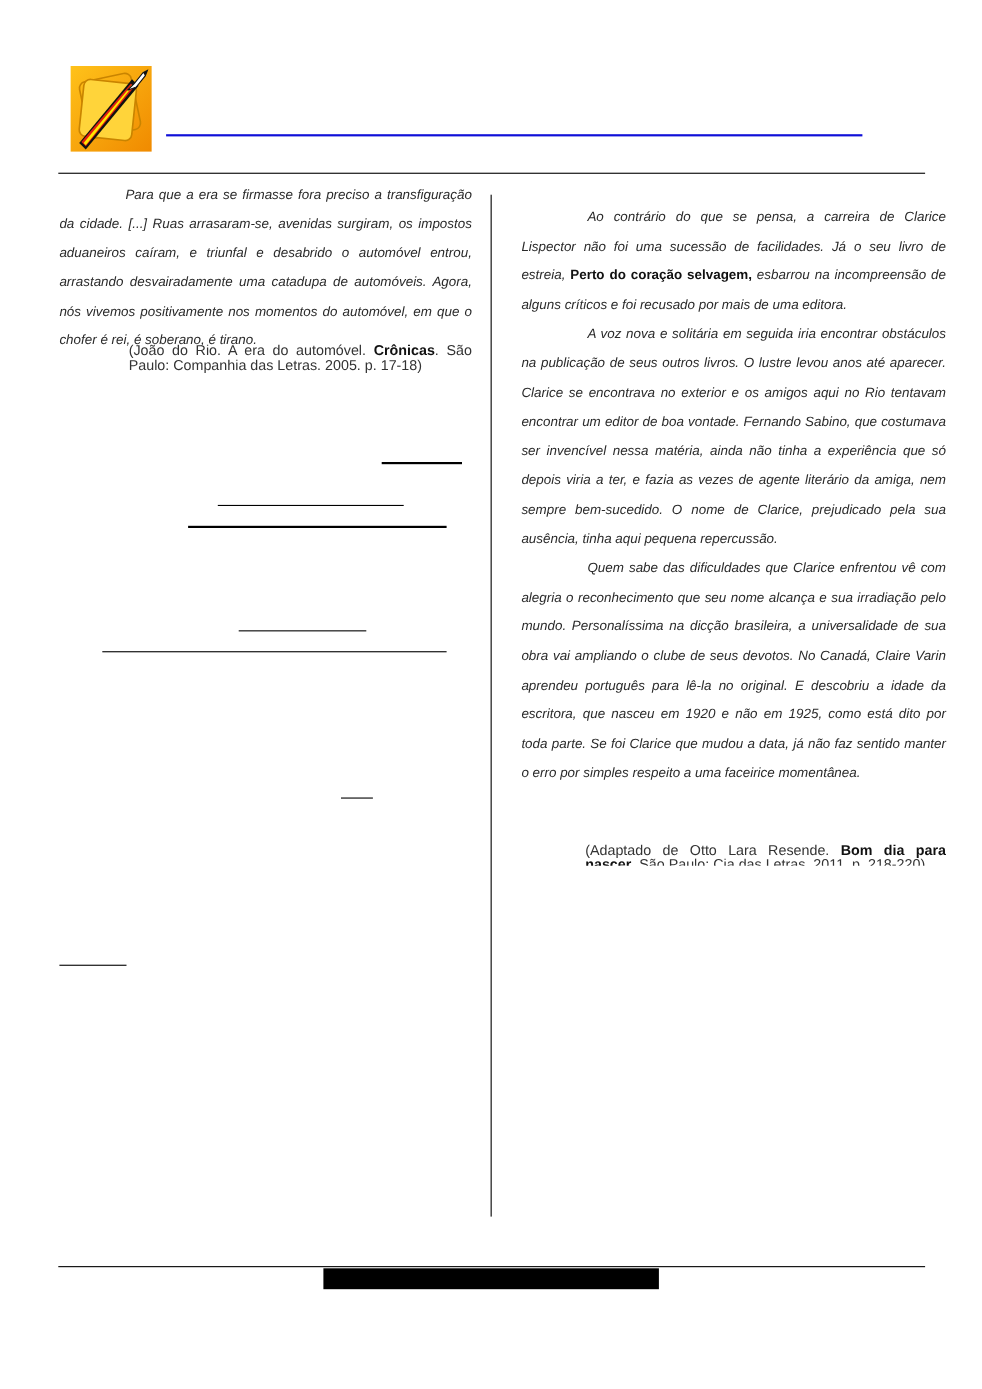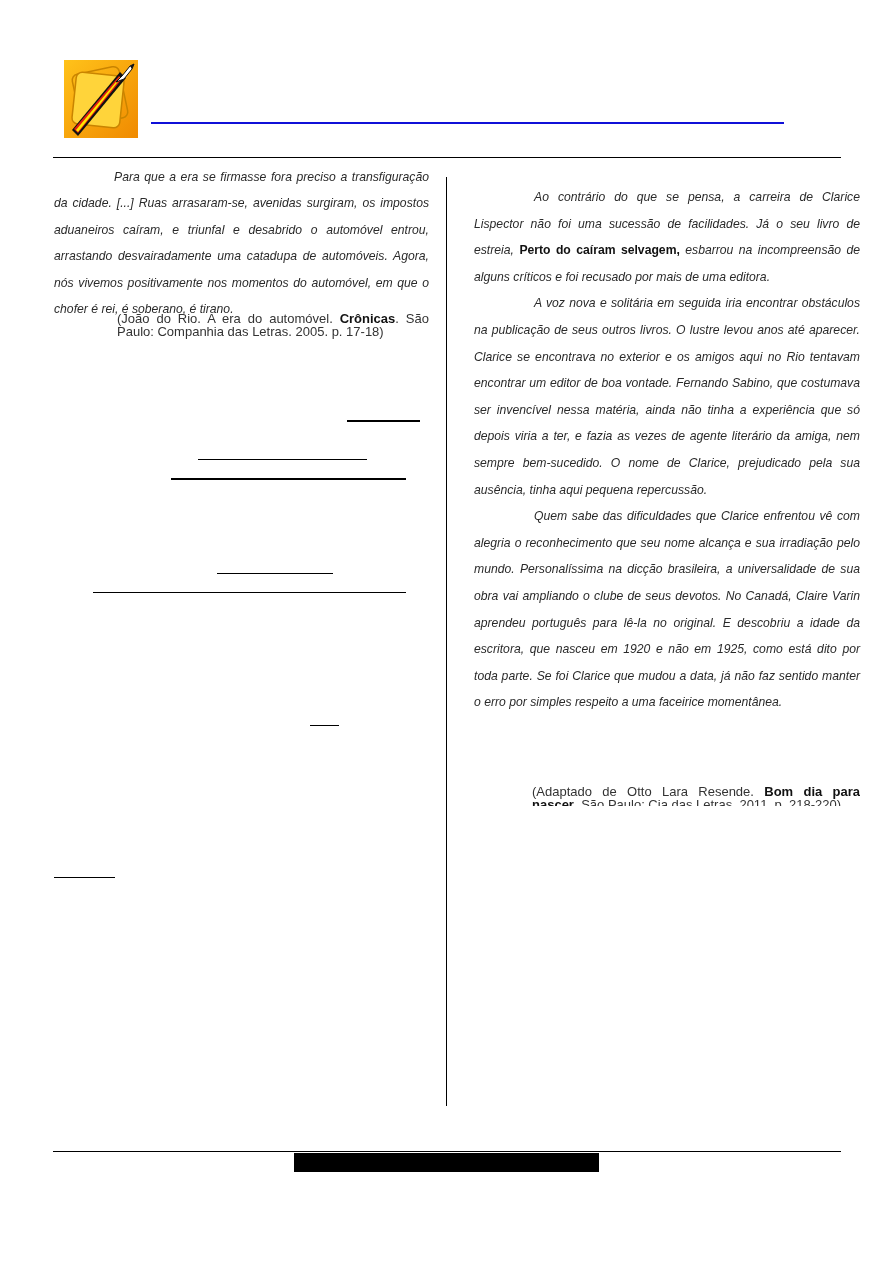--- a/index.html
+++ b/index.html
@@ -17,21 +17,21 @@
   .passage { position: absolute; font-size: 12.2px; line-height: 26.4px; text-align: justify; color: #2a2a2a; }
   .passage p { margin: 0; font-style: italic; text-indent: 60px; }
   .passage b { font-style: normal; font-weight: bold; color: #111; }
   .cite { font-size: 13px; line-height: 13px; color: #333; text-align: justify; }
   .cite b { font-weight: bold; color: #111; }
 
   .left-passage { left: 54px; top: 164px; width: 375px; }
   .left-cite { position: absolute; left: 117px; top: 312px; width: 312px; }
 
   .right-passage { left: 474px; top: 184px; width: 386px; line-height: 26.6px; }
-  .right-cite { position: absolute; left: 532px; top: 785px; width: 328px; height: 21px; overflow: hidden; }
+  .right-cite { position: absolute; left: 532px; top: 766px; width: 328px; height: 21px; overflow: hidden; }
 </style>
 </head>
 <body>
 
 <div class="abs logo">
   <svg width="74" height="78" viewBox="0 0 74 78">
     <defs>
       <linearGradient id="lg" x1="0" y1="0" x2="1" y2="1">
         <stop offset="0" stop-color="#ffc21a"></stop>
         <stop offset="1" stop-color="#f08a00"></stop>
@@ -61,21 +61,21 @@
 <div class="blank" style="left:198px;top:459px;width:169px;height:1px;"></div>
 <div class="blank" style="left:171px;top:478px;width:235px;height:2px;"></div>
 <div class="blank" style="left:217px;top:573px;width:116px;height:1px;"></div>
 <div class="blank" style="left:93px;top:592px;width:313px;height:1px;"></div>
 <div class="blank" style="left:310px;top:725px;width:29px;height:1px;"></div>
 <div class="blank" style="left:54px;top:877px;width:61px;height:1px;"></div>
 
 <div class="abs col-divider"></div>
 
 <div class="passage right-passage">
-  <p><span>Ao contrário do que se pensa, a carreira de Clarice Lispector não foi uma sucessão de facilidades. Já o seu livro de estreia, </span><b>Perto do caíram selvagem,</b><span> esbarrou na incompreensão de alguns críticos e foi recusado por mais de uma editora.</span></p>
+  <p><span>Ao contrário do que se pensa, a carreira de Clarice Lispector não foi uma sucessão de facilidades. Já o seu livro de estreia, </span><b>Perto do coração selvagem,</b><span> esbarrou na incompreensão de alguns críticos e foi recusado por mais de uma editora.</span></p>
   <p>A voz nova e solitária em seguida iria encontrar obstáculos na publicação de seus outros livros. O lustre levou anos até aparecer. Clarice se encontrava no exterior e os amigos aqui no Rio tentavam encontrar um editor de boa vontade. Fernando Sabino, que costumava ser invencível nessa matéria, ainda não tinha a experiência que só depois viria a ter, e fazia as vezes de agente literário da amiga, nem sempre bem-sucedido. O nome de Clarice, prejudicado pela sua ausência, tinha aqui pequena repercussão.</p>
   <p>Quem sabe das dificuldades que Clarice enfrentou vê com alegria o reconhecimento que seu nome alcança e sua irradiação pelo mundo. Personalíssima na dicção brasileira, a universalidade de sua obra vai ampliando o clube de seus devotos. No Canadá, Claire Varin aprendeu português para lê-la no original. E descobriu a idade da escritora, que nasceu em 1920 e não em 1925, como está dito por toda parte. Se foi Clarice que mudou a data, já não faz sentido manter o erro por simples respeito a uma faceirice momentânea.</p>
 </div>
 <div class="cite right-cite">
   <span>(Adaptado de Otto Lara Resende. </span><b>Bom dia para nascer</b><span>. São Paulo: Cia das Letras. 2011. p. 218-220)</span>
 </div>
 
 <div class="abs footer-rule"></div>
 <div class="abs footer-bar"></div>
 

